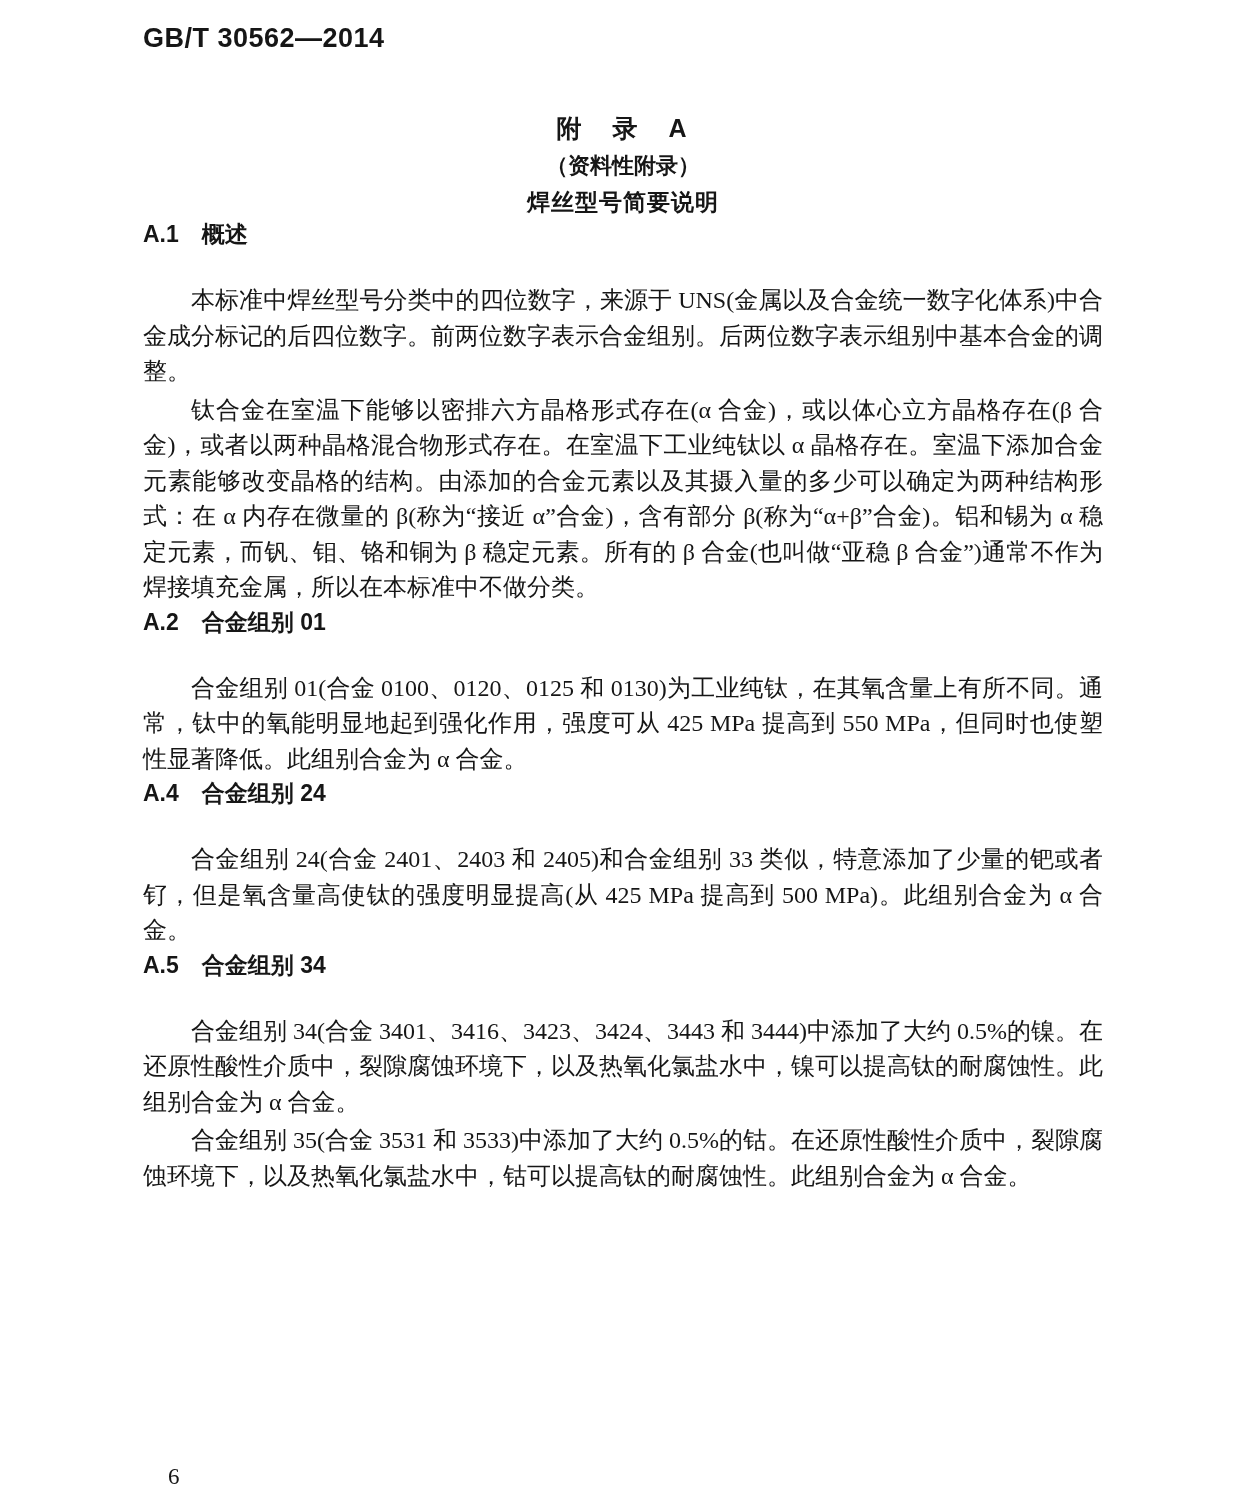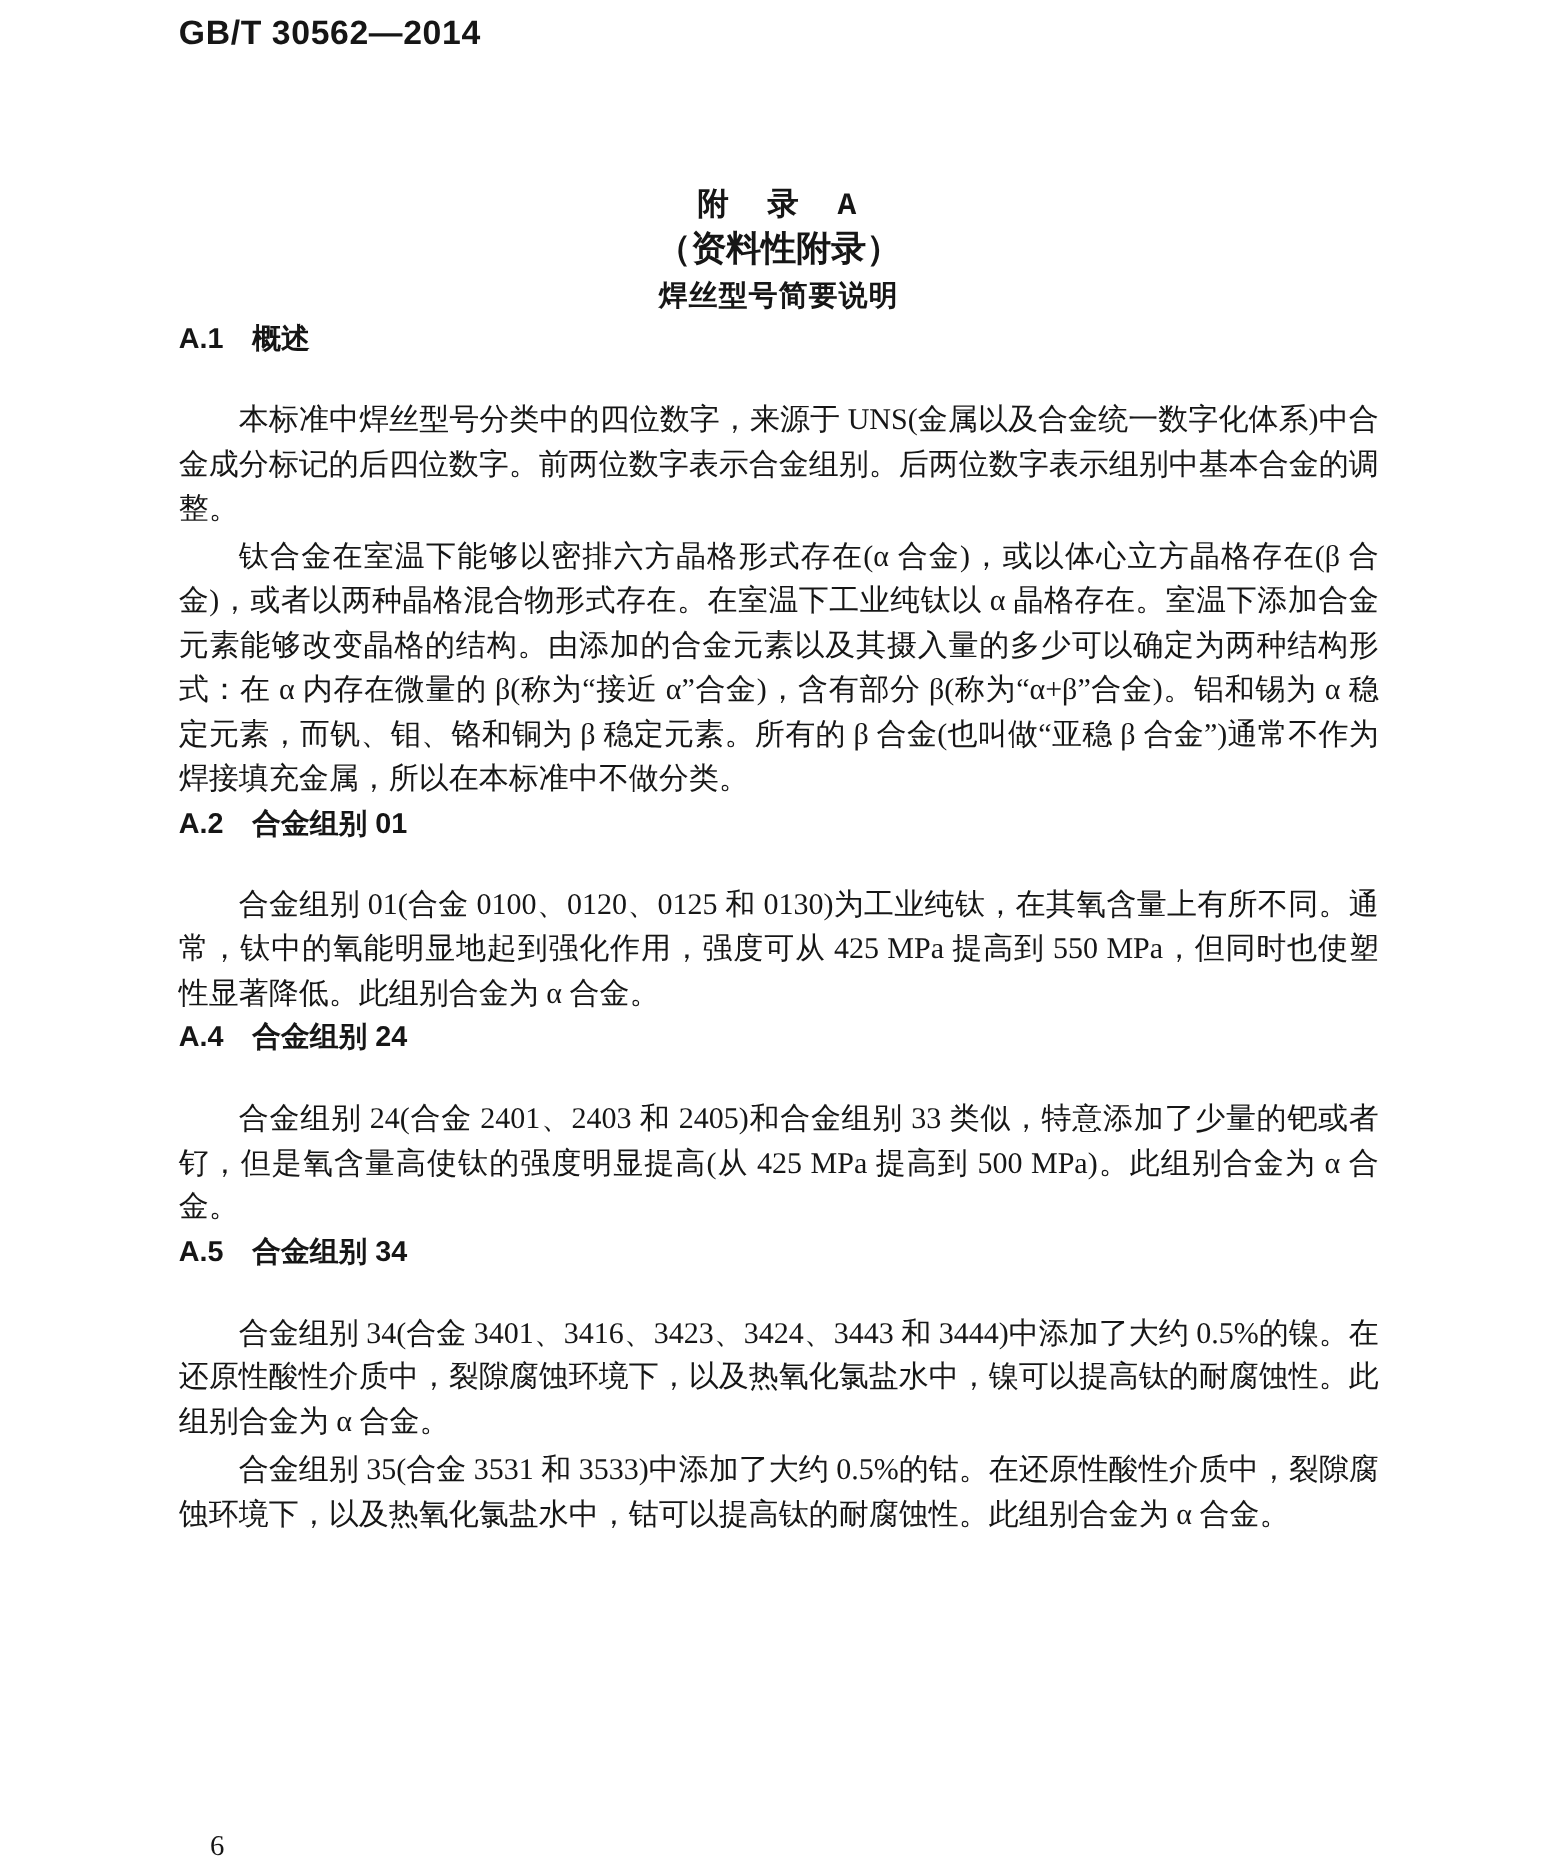--- a/index.html
+++ b/index.html
@@ -9,38 +9,38 @@
     height: 1499px;
     background: #ffffff;
     color: #161616;
     font-family: "Liberation Serif", "DejaVu Serif", serif;
     position: relative;
     overflow: hidden;
   }
   .page {
     width: 100%;
     height: 100%;
-    padding: 12px 137px 0 143px;
+    padding: 24px 137px 0 143px;
     position: relative;
   }
   .doc-header {
     font-family: "Liberation Sans", "DejaVu Sans", sans-serif;
     font-weight: 700;
     font-size: 27px;
     line-height: 28px;
     letter-spacing: 0.5px;
   }
   .appendix-title {
-    margin-top: 106px;
+    margin-top: 58px;
     text-align: center;
-    font-family: Liberation Mono, monospace;
+    font-family: Liberation Sans, sans-serif;
     font-weight: 700;
   }
   .title-l1 { font-size: 25px; line-height: 37px; letter-spacing: 3px; }
-  .title-l2 { font-size: 28px; line-height: 37px; }
+  .title-l2 { font-size: 22px; line-height: 37px; }
   .title-l3 { font-size: 23px; line-height: 37px; letter-spacing: 1px; }
   h2.sec-heading {
     font-family: "Liberation Sans", "DejaVu Sans", sans-serif;
     font-weight: 700;
     font-size: 23px;
     line-height: 26px;
     margin: 0 0 36px 0;
   }
   .mt-50 { margin-top: 50px; }
   .mt-21 { margin-top: 21px; }

